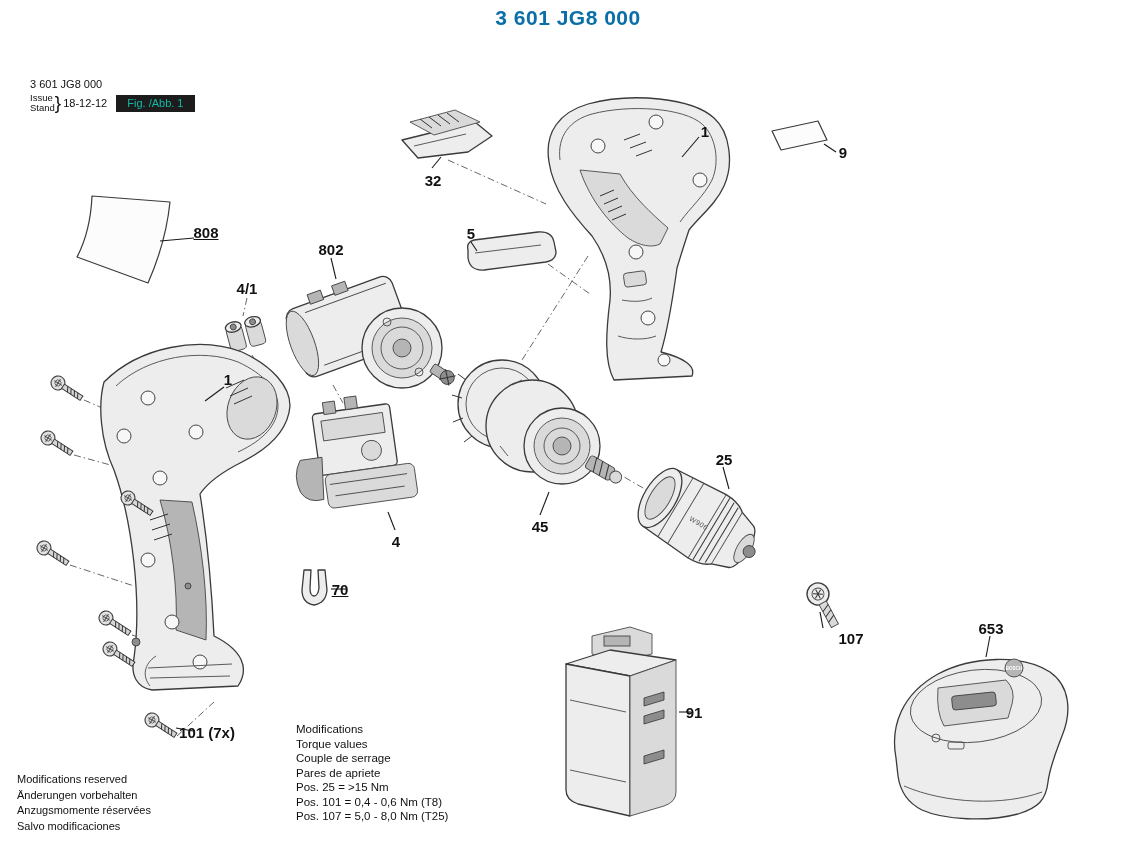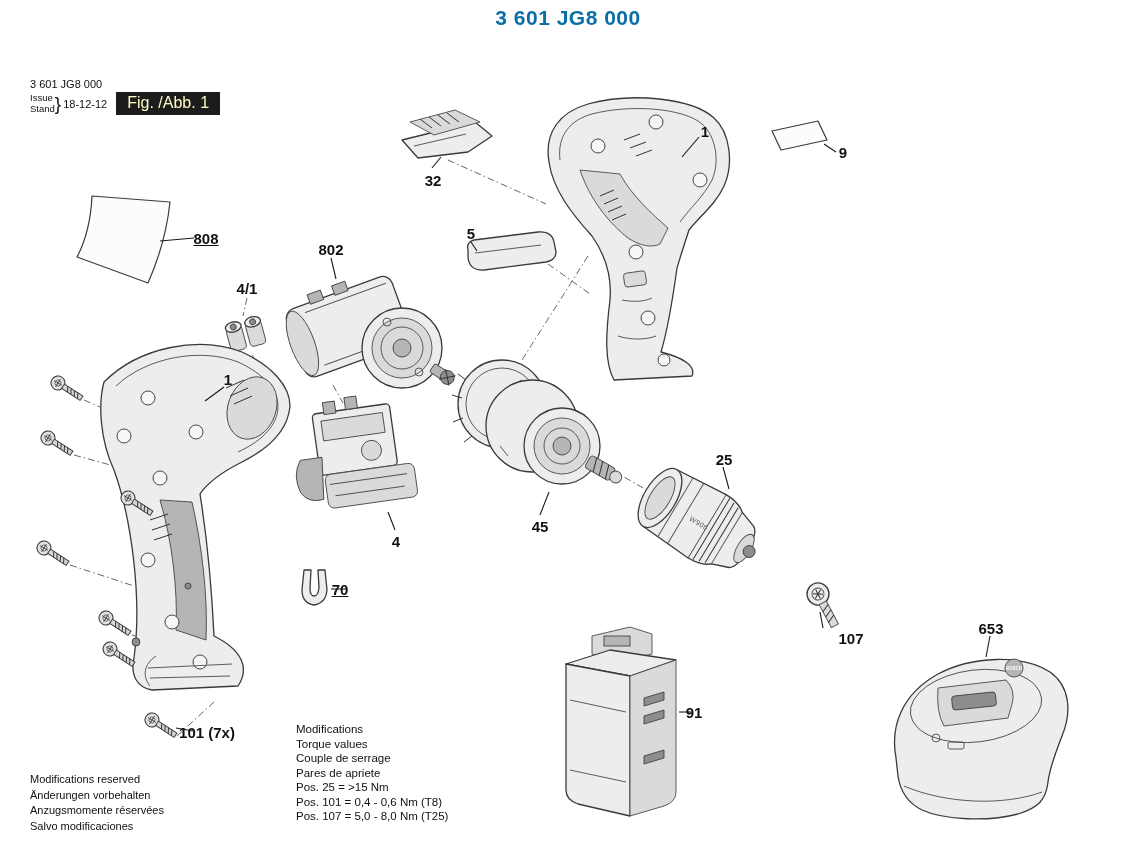--- a/index.html
+++ b/index.html
@@ -9,26 +9,26 @@
 
   .title { position:absolute; top:6px; left:0; width:100%; text-align:center;
            font-size:21px; font-weight:bold; letter-spacing:.5px; }
 
   .header-block { position:absolute; left:30px; top:78px; }
   .hdr-pn { font-size:11px; }
   .hdr-row { display:flex; align-items:center; margin-top:2px; }
   .issue-stand { display:flex; flex-direction:column; font-size:9.5px; line-height:10.5px; }
   .brace { font-size:19px; font-weight:300; margin:0 2px 0 0; }
   .hdr-date { font-size:11px; margin-right:9px; }
-  .fig-box { color:#fef9c3; font-size:16px; padding:2px 11px 3px; }
+  .fig-box { color:#14b8a6; font-size:11px; padding:2px 11px 3px; }
 
   .part-label { position:absolute; transform:translateX(-50%); font-size:15px;
                 font-weight:bold; color:#111; white-space:nowrap; }
 
-  .footer-block { position:absolute; left:30px; top:772px; font-size:11px; line-height:15.5px; }
+  .footer-block { position:absolute; left:17px; top:772px; font-size:11px; line-height:15.5px; }
   .torque-block { position:absolute; left:296px; top:722px; font-size:11.5px; line-height:14.5px; }
 
   svg.art { position:absolute; inset:0; }
   .outline { fill:#ededed; stroke:#3a3a3a; stroke-width:1.3; stroke-linejoin:round; }
   .white   { fill:#fcfcfc; stroke:#3a3a3a; stroke-width:1.2; stroke-linejoin:round; }
   .inner   { fill:#dadada; stroke:#4a4a4a; stroke-width:.9; }
   .dark    { fill:#b5b5b5; stroke:#444; stroke-width:.9; }
   .vdark   { fill:#8d8d8d; stroke:#333; stroke-width:.8; }
   .lineonly{ fill:none; stroke:#4a4a4a; stroke-width:.9; }
   .boss    { fill:#f7f7f7; stroke:#444; stroke-width:1; }
@@ -315,21 +315,21 @@
       </div>
       <span class="brace">}</span>
       <span class="hdr-date">18-12-12</span>
       <span class="fig-box" style="background-color: rgb(28, 28, 28);">Fig. /Abb. 1</span>
     </div>
   </div>
 
   <div class="part-label" style="left:433px; top:172px;">32</div>
   <div class="part-label" style="left:705px; top:123px;">1</div>
   <div class="part-label" style="left:843px; top:144px;">9</div>
-  <div class="part-label" style="left:206px; top:230px;text-decoration:underline;">808</div>
+  <div class="part-label" style="left:206px; top:224px;text-decoration:underline;">808</div>
   <div class="part-label" style="left:331px; top:241px;">802</div>
   <div class="part-label" style="left:471px; top:225px;">5</div>
   <div class="part-label" style="left:247px; top:280px;">4/1</div>
   <div class="part-label" style="left:228px; top:371px;">1</div>
   <div class="part-label" style="left:396px; top:533px;">4</div>
   <div class="part-label" style="left:540px; top:518px;">45</div>
   <div class="part-label" style="left:724px; top:451px;">25</div>
   <div class="part-label" style="left:340px; top:581px;text-decoration:underline;">70</div>
   <div class="part-label" style="left:851px; top:630px;">107</div>
   <div class="part-label" style="left:991px; top:620px;text-align:right;">653</div>

